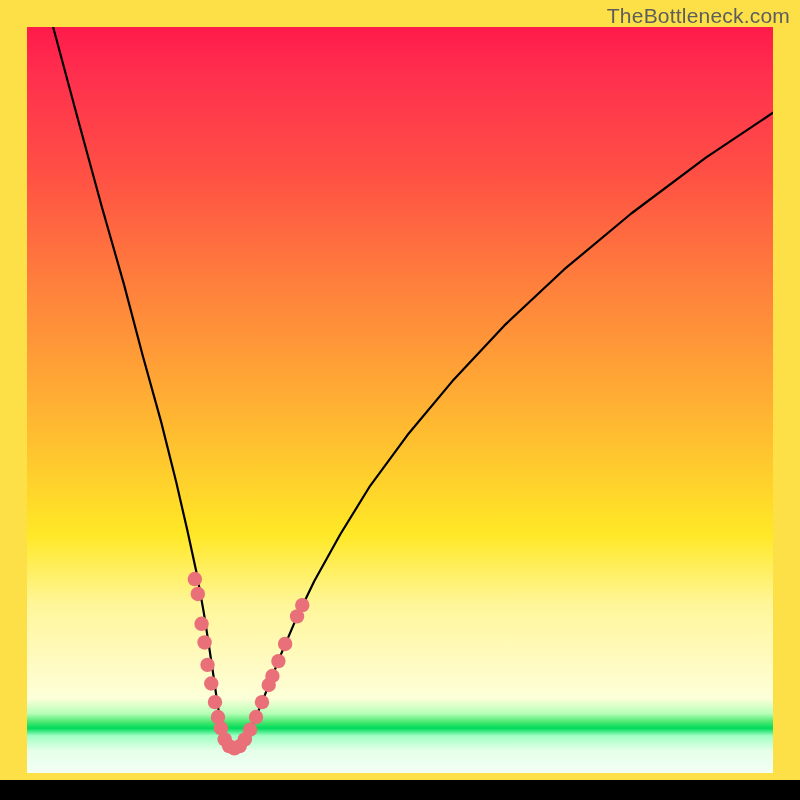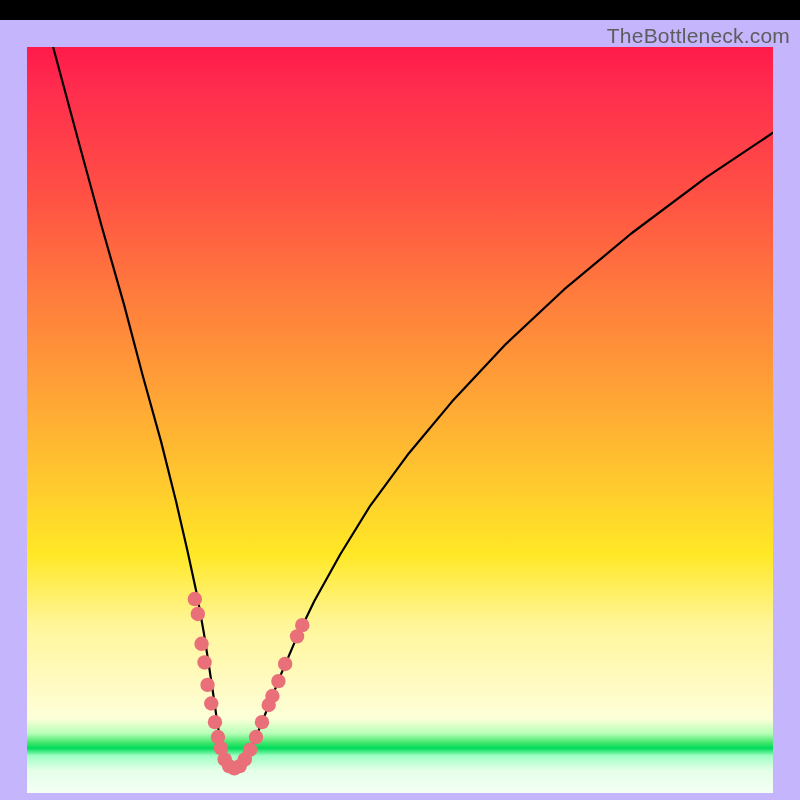--- a/index.html
+++ b/index.html
@@ -8,22 +8,21 @@
     width: 800px;
     height: 800px;
     overflow: hidden;
     background: #000;
     font-family: Arial, Helvetica, sans-serif;
   }
   .frame {
     position: relative;
     width: 800px;
     height: 780px;
-    background: #c4b5fd;
-    margin-top: 20px;
+    background: #fde047;
   }
   .plot-area {
     position: absolute;
     left: 27px;
     top: 27px;
     width: 746px;
     height: 746px;
     
     background: linear-gradient(
       to bottom,

